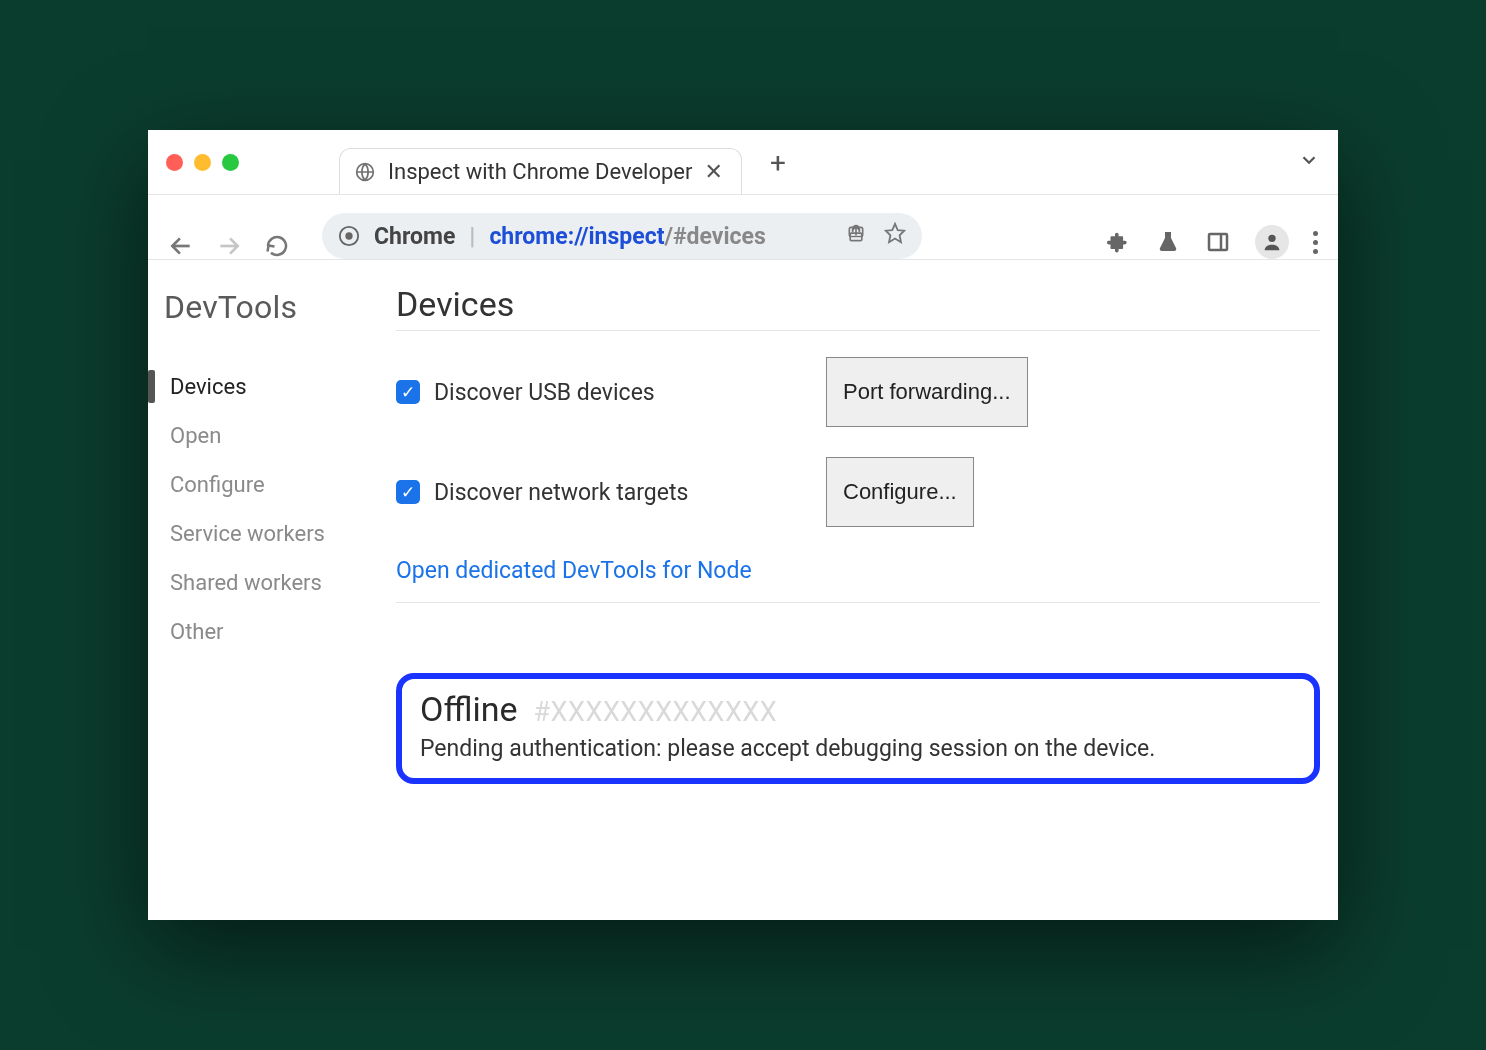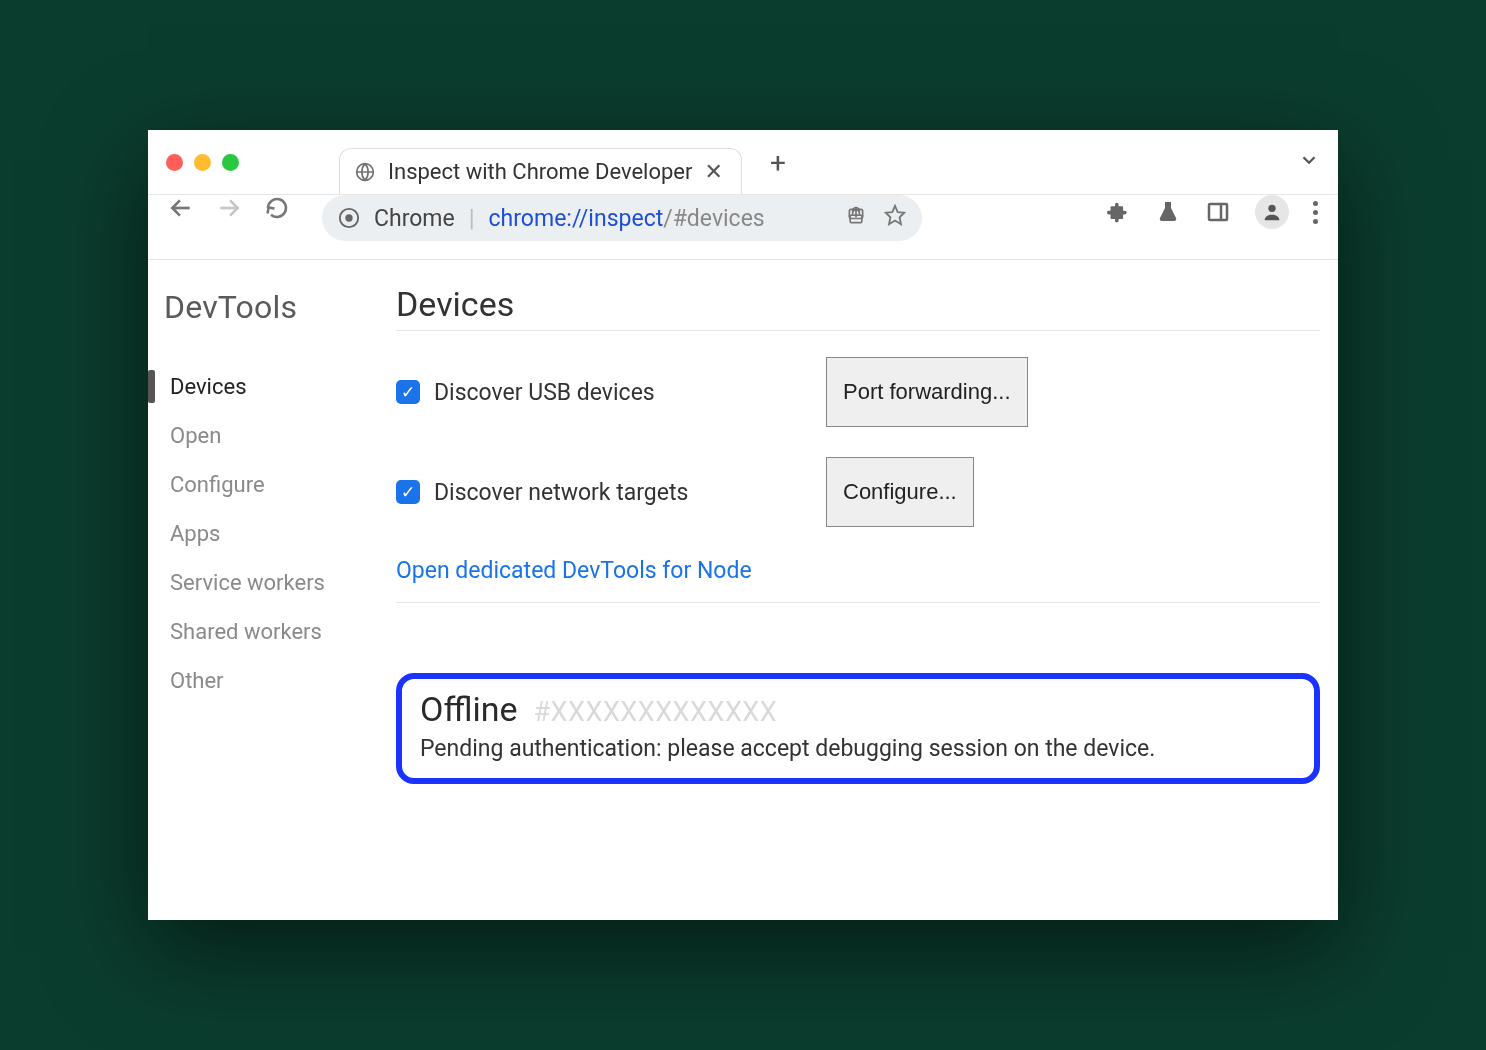--- a/index.html
+++ b/index.html
@@ -47,22 +47,22 @@
     }
     .tab-title { font-size: 22px; color: #333; white-space: nowrap; overflow: hidden; flex: 1; }
     .tab-globe { width: 22px; height: 22px; color: #727272; display:flex; align-items:center; justify-content:center;}
     .tab-close { font-size: 22px; color: #555; cursor: pointer; }
     .new-tab { font-size: 28px; color: #555; margin-left: 18px; cursor: pointer; }
     .tab-bar .chev { margin-left: auto; color: #555; }
     .nav-bar {
       height: 66px; background: #fff;
       border-top: 1px solid #e5e5e5;
       border-bottom: 1px solid #e5e5e5;
-      display: flex; align-items: flex-start;
-      padding: 0 20px; gap: 22px;
+      display: flex; align-items: flex-end;
+      padding: 0 20px; gap: 22px; font-weight: bold;
     }
     .nav-icon { width: 26px; height: 26px; color: #777; cursor: pointer; display:flex; align-items:center; justify-content:center;}
     .nav-icon.disabled { color: #c6c6c6; }
     .omnibox {
       flex: none; width: 600px; height: 46px;
       background: #eceff1; border-radius: 23px;
       display: flex; align-items: center;
       padding: 0 16px; gap: 14px;
       font-size: 23px; color: #444;
       margin-left: 10px;
@@ -225,21 +225,20 @@
       </span>
     </div>
   </div>
 
   <div class="content">
     <div class="sidebar">
       <div class="sidebar-title">DevTools</div>
       <div class="side-item active">Devices</div>
       <div class="side-item">Open</div>
       <div class="side-item">Configure</div>
-      <div class="side-item">Apps</div>
       <div class="side-item">Service workers</div>
       <div class="side-item">Shared workers</div>
       <div class="side-item">Other</div>
     </div>
 
     <div class="main">
       <div class="page-title">Devices</div>
       <div class="divider"></div>
 
       <div class="row">

